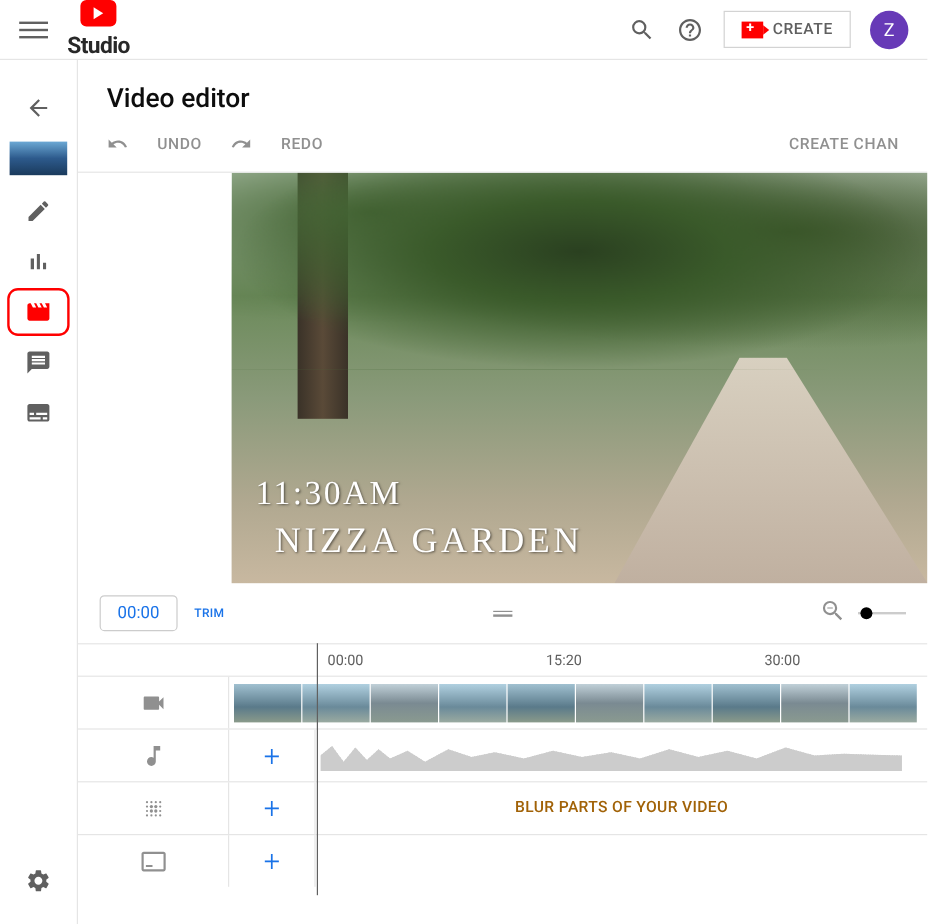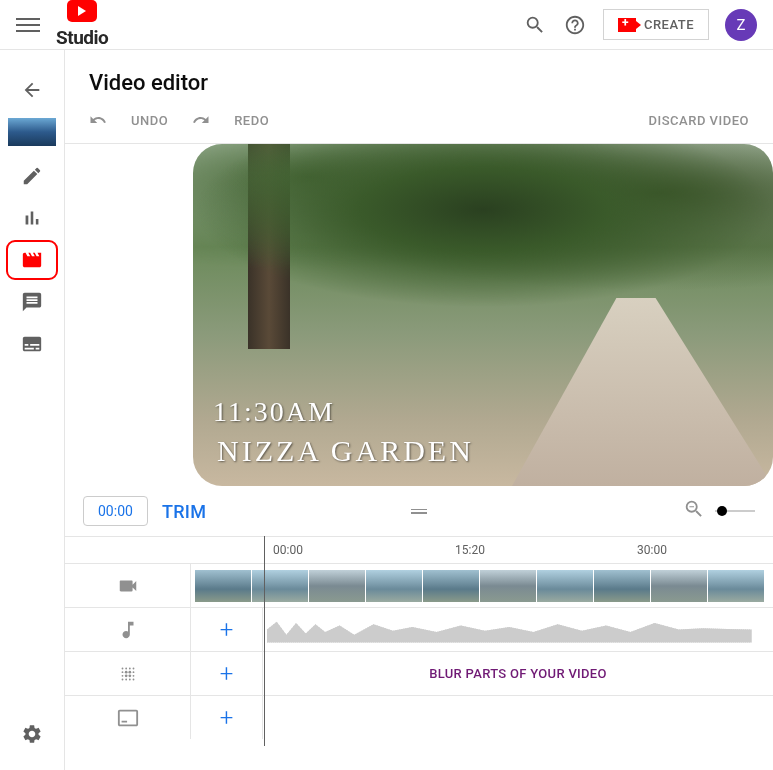--- a/index.html
+++ b/index.html
@@ -24,51 +24,51 @@
 .thumb { width: 48px; height: 28px; background: linear-gradient(180deg, #6ba8d4 0%, #2d5a8c 50%, #1a3a5c 100%); margin: 6px 0 10px; cursor: pointer; }
 .sb-icon.active { border: 2.5px solid #ff0000; border-radius: 9px; width: 52px; height: 40px; color: #ff0000; }
 .sb-bottom { margin-top: auto; margin-bottom: 16px; }
 .content { flex: 1; display: flex; flex-direction: column; overflow: hidden; }
 .hdr { padding: 20px 24px 14px; }
 .hdr h1 { font-size: 22px; font-weight: 500; color: #0d0d0d; margin-bottom: 16px; }
 .toolbar { display: flex; align-items: center; gap: 24px; }
 .tb-btn { display: flex; align-items: center; gap: 24px; font-size: 13px; font-weight: 500; letter-spacing: 0.5px; color: #909090; cursor: pointer; }
 .preview-row { display: flex; border-top: 1px solid #e5e5e5; }
 .preview-pad { width: 128px; }
-.preview { flex: 1; height: 342px; background: linear-gradient(180deg, #d0e0d0 0%, #6b8a5a 30%, #8a9a7a 55%, #b0a890 80%, #c8b8a0 100%); position: relative; overflow: hidden; border-radius: 29px; }
+.preview { flex: 1; height: 342px; background: linear-gradient(180deg, #d0e0d0 0%, #6b8a5a 30%, #8a9a7a 55%, #b0a890 80%, #c8b8a0 100%); position: relative; overflow: hidden; }
 .tree-row { position: absolute; top: 0; left: 0; right: 0; height: 60%; display: flex; }
 .trunk { width: 22px; background: linear-gradient(90deg, #3a3228, #5a4a38, #3a3228); margin-top: auto; height: 100%; }
 .tr1 { margin-left: 55px; width: 42px; }
 .canopy { position: absolute; top: 0; left: 0; right: 0; height: 48%; background: radial-gradient(ellipse at 50% 40%, #2a4020 0%, #3a5a2a 30%, transparent 70%), radial-gradient(ellipse at 20% 20%, #4a6a3a 0%, transparent 50%), radial-gradient(ellipse at 80% 30%, #3a5028 0%, transparent 60%); }
 .path { position: absolute; bottom: 0; right: 0; width: 45%; height: 55%; background: linear-gradient(180deg, #d8d0c0, #c0b0a0); clip-path: polygon(40% 0%, 55% 0%, 100% 100%, 0% 100%); }
 .ov-text { position: absolute; color: #fff; font-family: 'Times New Roman', serif; text-shadow: 1px 1px 2px rgba(0,0,0,0.5); }
 .ov-time { bottom: 58px; left: 20px; font-size: 28px; letter-spacing: 2px; }
-.ov-place { bottom: 18px; left: 24px; font-size: 30px; letter-spacing: 3px; }
+.ov-place { bottom: 18px; left: 36px; font-size: 30px; letter-spacing: 3px; }
 .ctrl-row { display: flex; align-items: center; padding: 10px 18px; gap: 14px; position: relative; }
 .time-box { border: 1px solid #ccc; border-radius: 4px; padding: 6px 14px; font-size: 14px; color: #1a73e8; cursor: text; }
-.trim { font-size: 18px; font-weight: 500; color: #1a73e8; cursor: pointer; letter-spacing: 0.3px; }
+.trim { font-size: 10px; font-weight: 500; color: #1a73e8; cursor: pointer; letter-spacing: 0.3px; }
 .grab { position: absolute; left: 50%; transform: translateX(-50%); color: #909090; cursor: grab; }
 .grab span { display: block; width: 16px; height: 1.5px; background: #909090; margin: 2px 0; }
 .zoom { margin-left: auto; display: flex; align-items: center; gap: 10px; }
 .zoom-track { width: 40px; height: 2px; background: #ccc; position: relative; }
 .zoom-dot { width: 10px; height: 10px; background: #000; border-radius: 50%; position: absolute; left: 2px; top: -4px; cursor: pointer; }
 .timeline { border-top: 1px solid #e5e5e5; }
 .time-ruler { display: flex; padding-left: 200px; font-size: 12px; color: #606060; height: 26px; align-items: center; position: relative; }
 .time-mark { position: absolute; }
 .tm1 { left: 208px; } .tm2 { left: 390px; } .tm3 { left: 572px; }
 .track { display: flex; border-top: 1px solid #e5e5e5; height: 44px; align-items: center; }
 .track-icon { width: 125px; display: flex; justify-content: center; color: #909090; }
 .track-add { width: 72px; display: flex; justify-content: center; color: #1a73e8; font-size: 24px; font-weight: 300; cursor: pointer; border-left: 1px solid #e5e5e5; height: 100%; align-items: center; }
 .track-content { flex: 1; height: 100%; border-left: 1px solid #e5e5e5; position: relative; display: flex; align-items: center; overflow: hidden; }
 .frames { display: flex; height: 32px; gap: 1px; padding-left: 4px; }
 .frame { width: 56px; height: 32px; background: linear-gradient(180deg, #a0c0d0 0%, #5a7a8a 60%, #8a9a8a 100%); }
 .frame.f2 { background: linear-gradient(180deg, #b0d0e0 0%, #6a8a9a 60%, #9aaaa0 100%); }
 .frame.f3 { background: linear-gradient(180deg, #c0d0d8 0%, #7a8a92 50%, #8a9a90 100%); }
 .wave { height: 26px; width: 95%; margin-left: 4px; background: repeating-linear-gradient(90deg, #ccc 0px, #ccc 1px, transparent 1px, transparent 2px); clip-path: polygon(0% 50%, 2% 20%, 4% 70%, 6% 25%, 8% 65%, 10% 30%, 12% 60%, 15% 35%, 18% 70%, 22% 30%, 26% 55%, 30% 40%, 35% 60%, 40% 35%, 45% 55%, 50% 40%, 55% 60%, 60% 30%, 65% 55%, 70% 35%, 75% 60%, 80% 25%, 85% 50%, 90% 45%, 95% 48%, 100% 50%, 100% 100%, 0% 100%); background-color: #ccc; }
-.blur-link { font-size: 13px; font-weight: 500; color: #701a75; margin: 0 auto; cursor: pointer; letter-spacing: 0.3px; }
+.blur-link { font-size: 13px; font-weight: 500; color: #a16207; margin: 0 auto; cursor: pointer; letter-spacing: 0.3px; }
 .playhead { position: absolute; left: 199px; top: 0; width: 1px; background: #606060; z-index: 5; }
 .ph-line { height: 210px; width: 1px; background: #606060; }
 .tl-wrap { position: relative; }
 svg { width: 22px; height: 22px; fill: currentColor; }
 </style>
 </head>
 <body>
 
 <div class="topbar">
   <div class="hamburger">
@@ -151,21 +151,21 @@
             <span>UNDO</span>
           </div>
         <div class="tb-btn">
             <svg viewBox="0 0 24 24" style="width:18px;height:18px">
               <path d="M18.4 10.6C16.55 8.99 14.15 8 11.5 8c-4.65 0-8.58 3.03-9.96 7.22L3.9 16c1.05-3.19 4.05-5.5 7.6-5.5 1.95 0 3.73.72 5.12 1.88L13 16h9V7l-3.6 3.6z"></path>
             </svg>
             <span>REDO</span>
           </div>
         <div class="spacer"></div>
         <div class="tb-btn">
-            <span>DISCARD VIDEO</span>
+            <span>CREATE CHAN</span>
           </div>
       </div>
     </div>
 
     <div class="preview-row">
       <div class="preview-pad"></div>
       <div class="preview">
         <div class="path"></div>
         <div class="tree-row">
             <div class="trunk tr1"></div>

